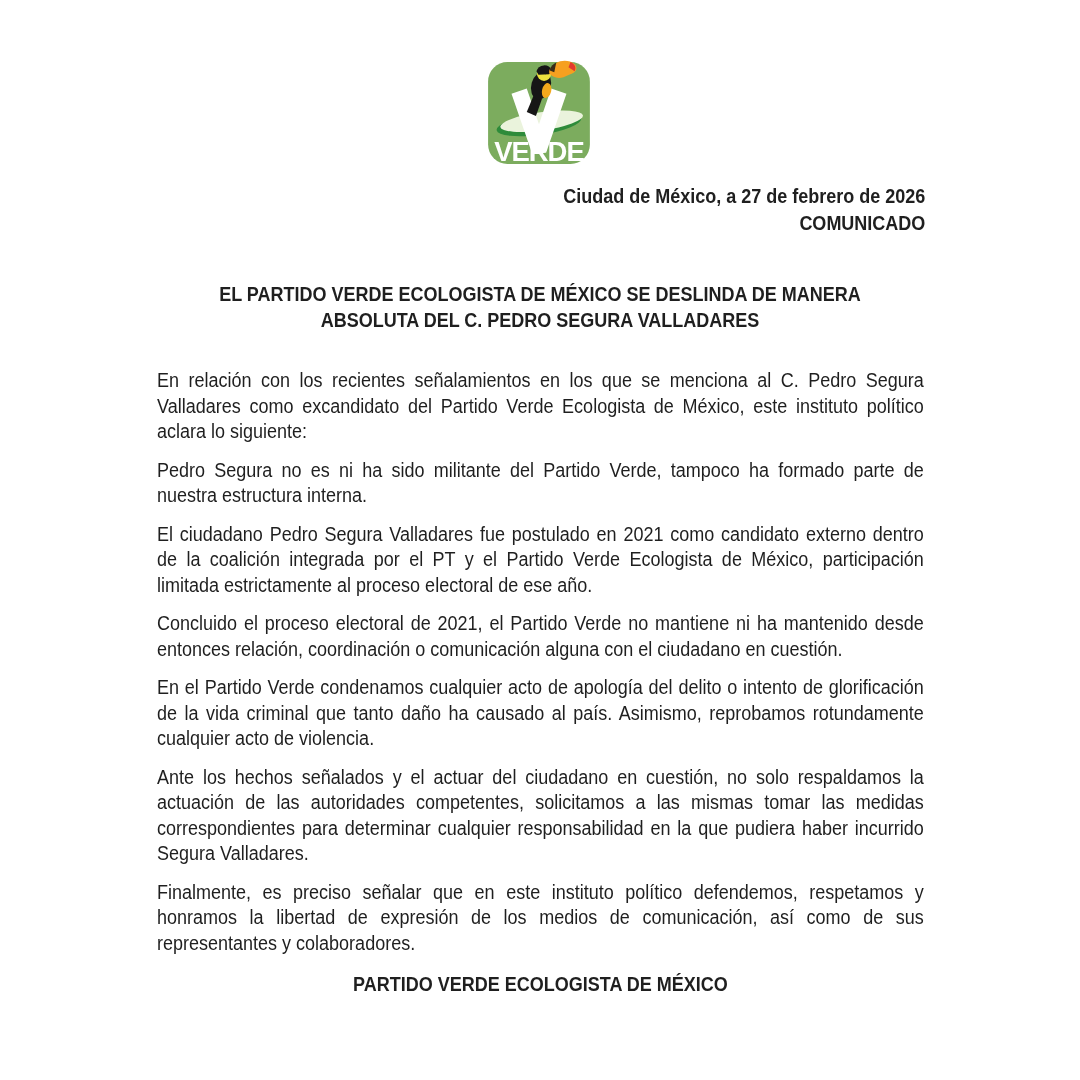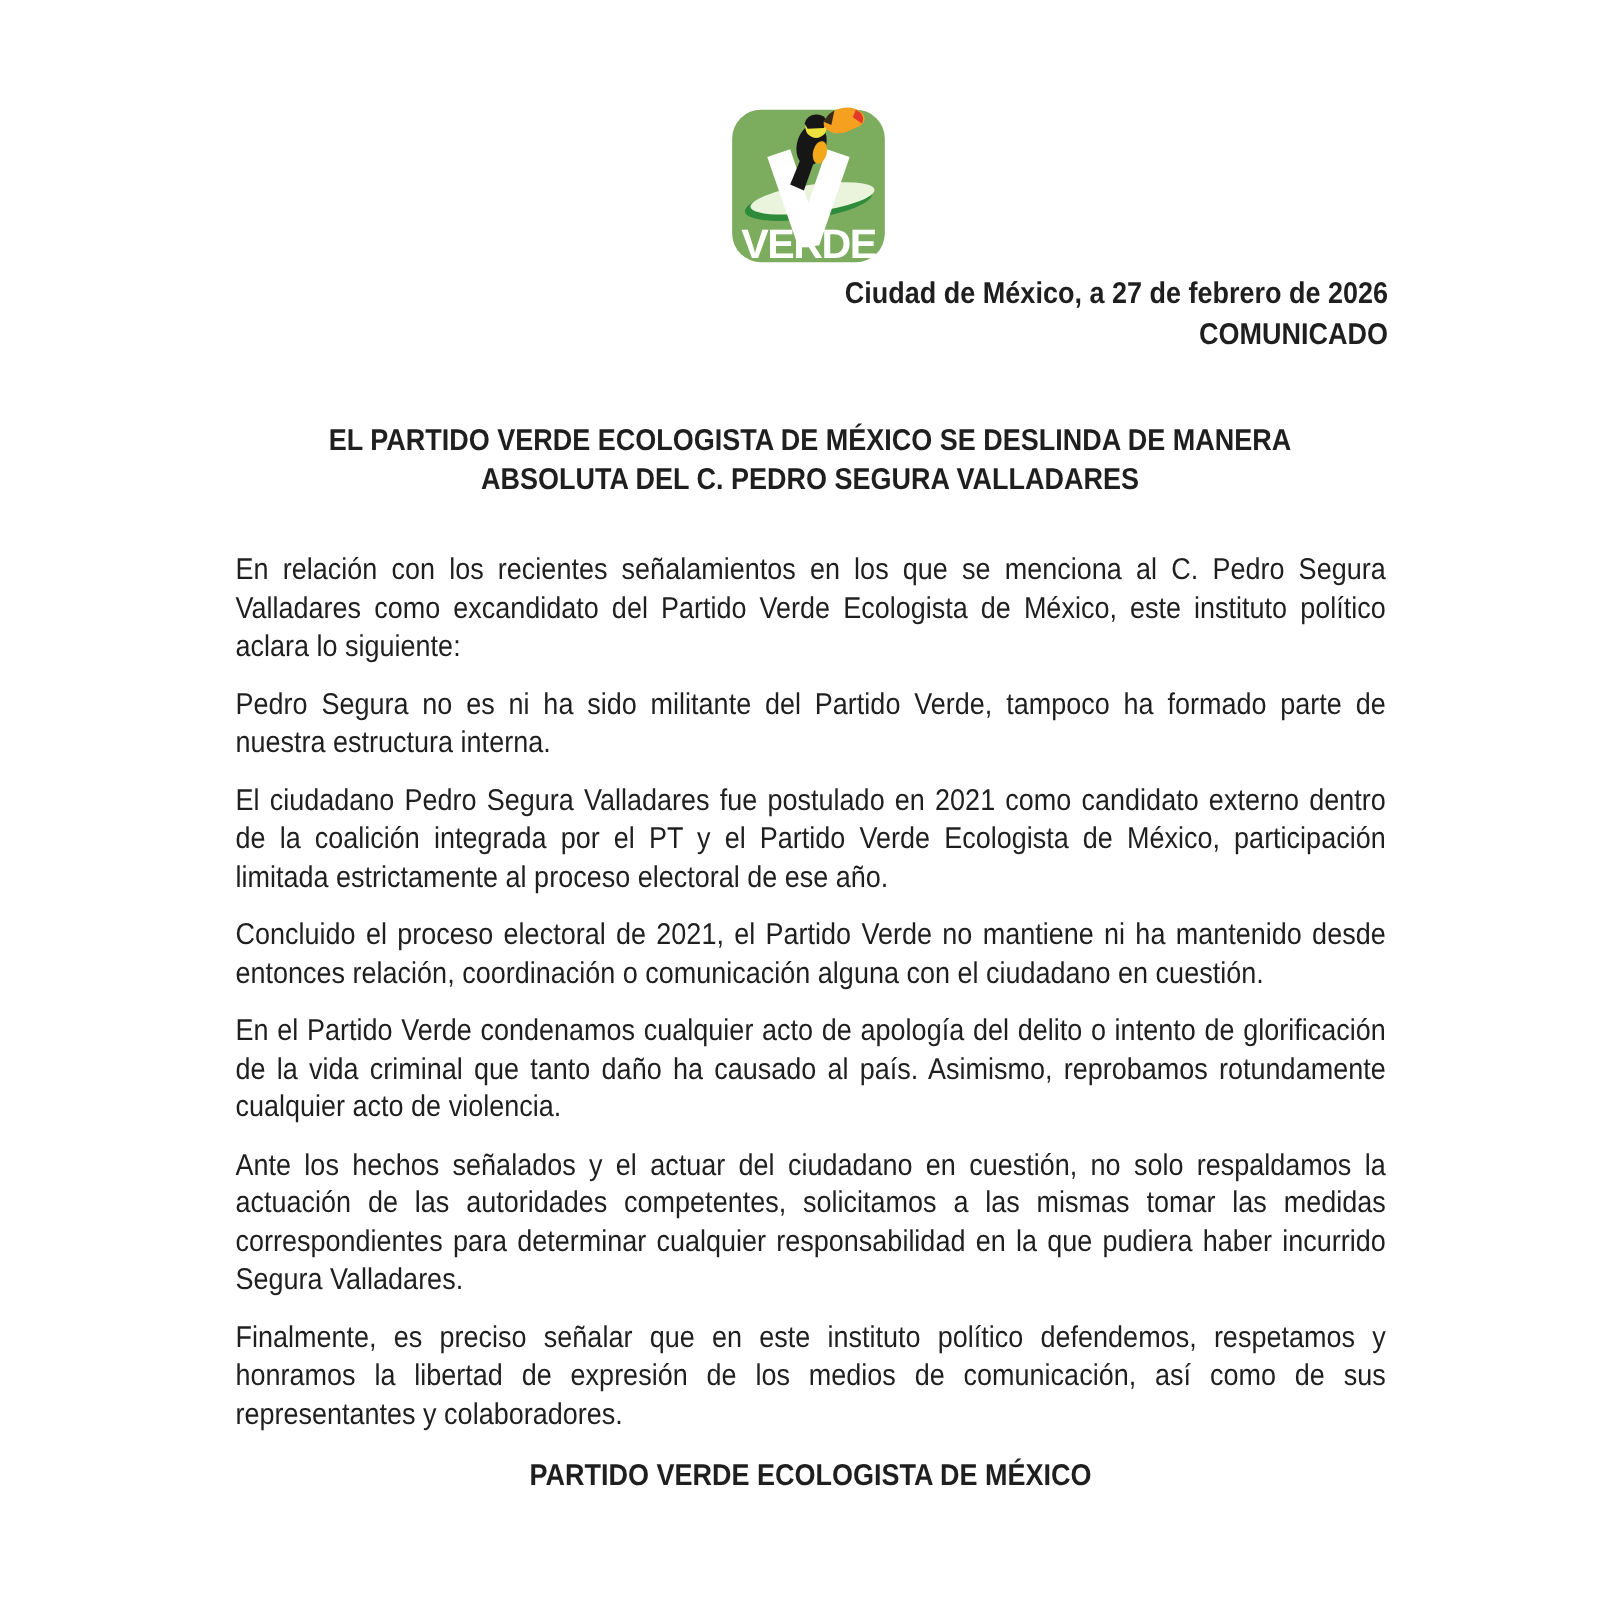--- a/index.html
+++ b/index.html
@@ -7,21 +7,21 @@
     position: relative;
     width: 1080px;
     height: 1080px;
     background: #ffffff;
     font-family: "Liberation Sans", sans-serif;
     color: #1f1f1f;
     overflow: hidden;
   }
   .logo-block {
     position: absolute;
-    top: 68px;
+    top: 57px;
     left: 50%;
     transform: translateX(-50%);
     width: 112px;
     height: 114px;
   }
   .hdr-right {
     position: absolute;
     top: 183px;
     right: 155px;
     text-align: right;

